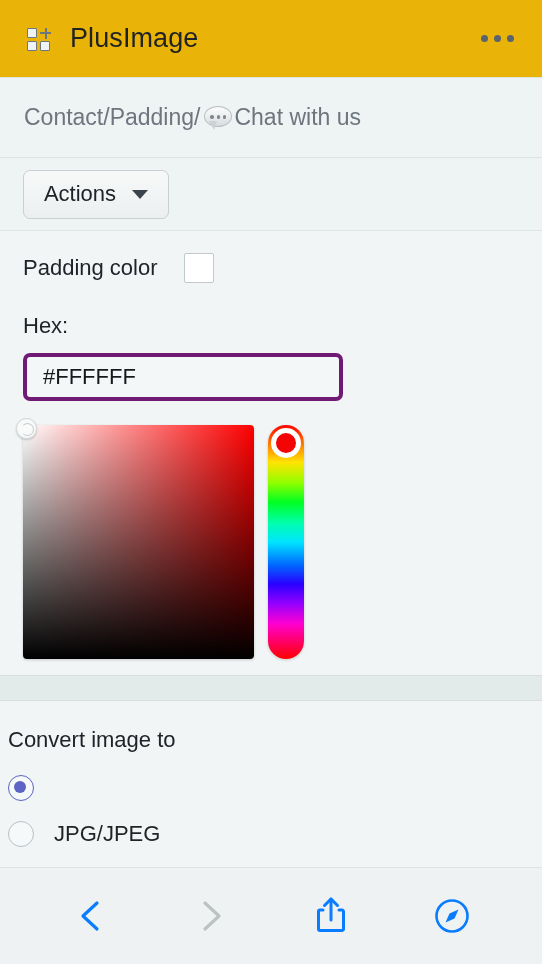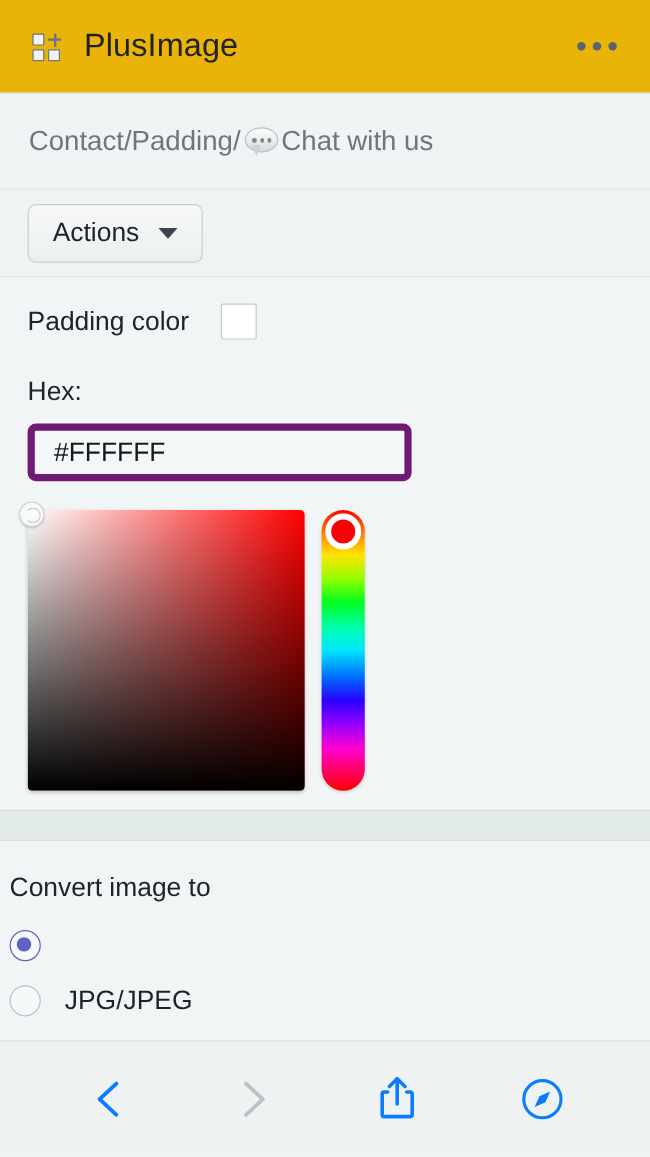--- a/index.html
+++ b/index.html
@@ -164,21 +164,21 @@
     border-radius: 2px;
     cursor: pointer;
   }
   .hex-label {
     font-size: 22px; color: #20242a;
     margin-bottom: 14px;
   }
   .hex-input {
     width: 320px; height: 48px;
     background: #f3f7f7;
-    border: 6px solid #701a75;
+    border: 4px solid #701a75;
     border-radius: 7px;
     font-size: 22px;
     color: #16191c;
     padding: 0 16px;
     font-family: "Liberation Sans", sans-serif;
     display: flex; align-items: center;
     margin-bottom: 24px;
   }
 
   

